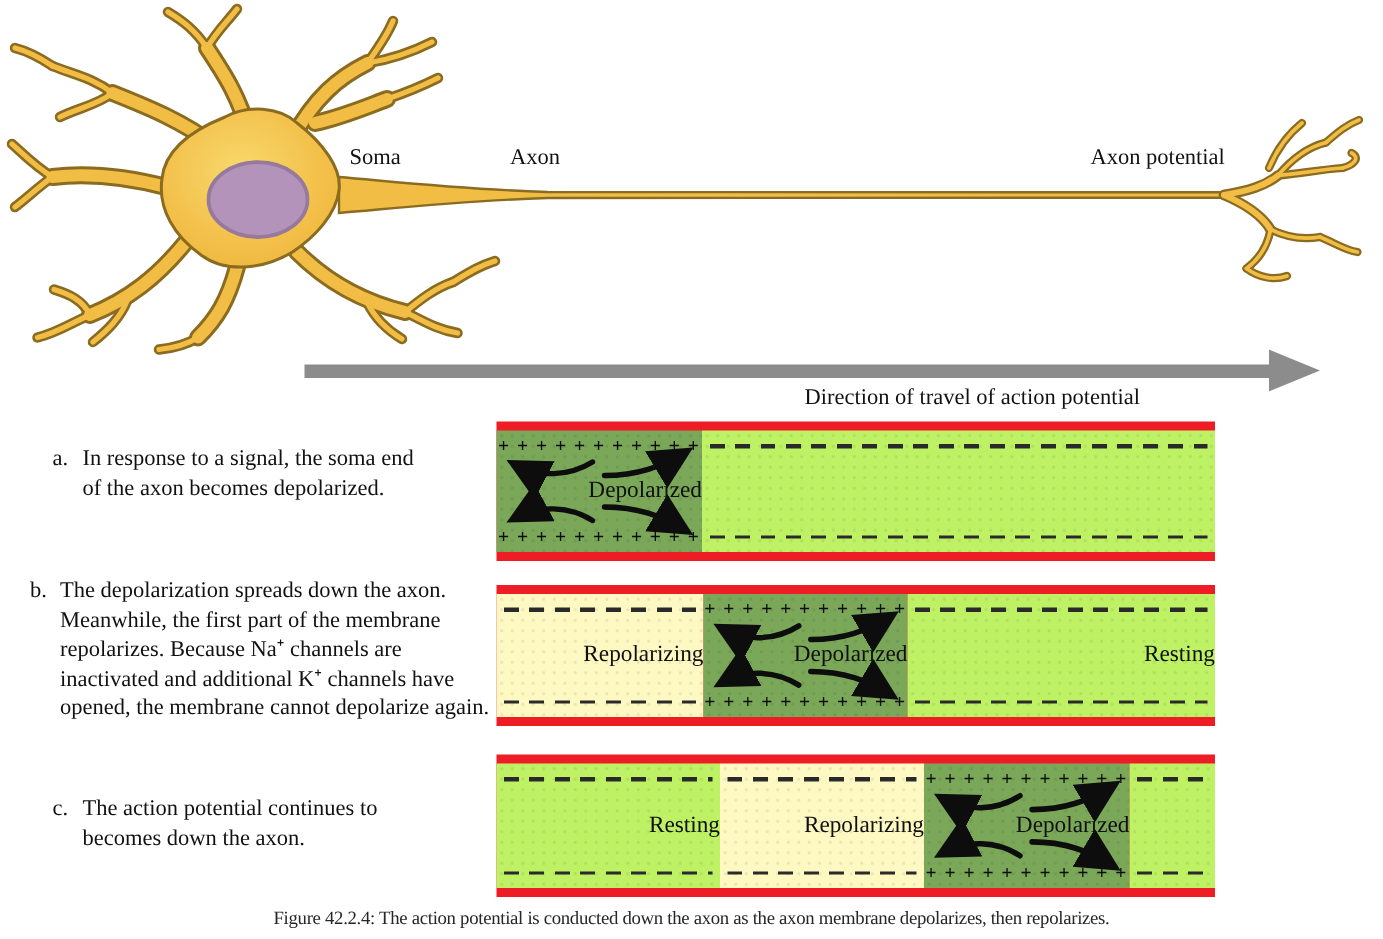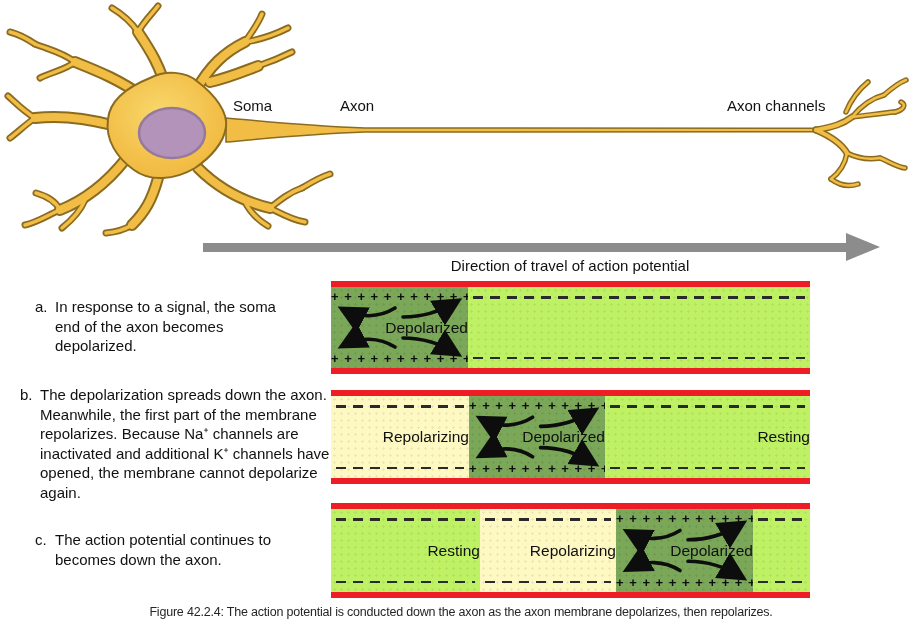--- a/index.html
+++ b/index.html
@@ -1,30 +1,30 @@
 <!DOCTYPE html>
 <html><head>
 <meta charset="utf-8">
 <style>
   html,body{margin:0;padding:0;background:#fff;}
   #page{position:relative;width:922px;height:626px;background:#fff;overflow:hidden;
-        font-family:Liberation Sans, sans-serif;color:#1a1a1a;}
+        font-family:Liberation Serif, serif;color:#1a1a1a;}
 
   
   #neuron-wrap{position:absolute;left:0;top:0;width:922px;height:238px;}
   .neuron-label{position:absolute;font-size:15px;color:#111;white-space:nowrap;}
   #lbl-soma{left:233px;top:97px;}
   #lbl-axon{left:340px;top:97px;}
   #lbl-axon-terminal{left:727px;top:97px;}
 
   
   #dir-shaft{position:absolute;left:203px;top:243px;width:645px;height:9px;background:#8c8c8c;}
   #dir-head{position:absolute;left:846px;top:233px;width:0;height:0;
             border-left:34px solid #8c8c8c;border-top:14px solid transparent;border-bottom:14px solid transparent;}
-  #dir-label{position:absolute;left:380px;top:257px;width:380px;text-align:center;font-size:15px;color:#111;}
+  #dir-label{position:absolute;left:380px;top:257px;width:380px;text-align:right;font-size:15px;color:#111;}
 
   
   .step-text{position:absolute;display:flex;font-size:15px;line-height:19.5px;color:#111;}
   .step-prefix{width:20px;flex:none;}
   #text-a{left:35px;top:297px;width:255px;}
   #text-b{left:20px;top:385px;width:315px;}
   #text-c{left:35px;top:530px;width:265px;}
 
   
   .bar{position:absolute;left:331px;width:479px;background:#ee1c25;}
@@ -177,21 +177,21 @@
       </g>
 
       <path d="M150,78 C165,70 186,71 198,82 C215,95 228,112 226,127
                C224,143 210,158 195,168 C175,180 150,182 134,170
                C117,158 105,140 108,119 C110,99 130,86 150,78 Z" fill="url(#somaGrad)" stroke="#8a6b20" stroke-width="2"></path>
 
       <ellipse cx="172" cy="133" rx="33" ry="25" fill="#b493ba" stroke="#957a9c" stroke-width="2.5"></ellipse>
     </svg>
     <div class="neuron-label" id="lbl-soma">Soma</div>
     <div class="neuron-label" id="lbl-axon">Axon</div>
-    <div class="neuron-label" id="lbl-axon-terminal">Axon channels</div>
+    <div class="neuron-label" id="lbl-axon-terminal">Axon potential</div>
   </div>
 
   <div id="dir-shaft"></div>
   <div id="dir-head"></div>
   <div id="dir-label">Direction of travel of action potential</div>
 
   <div class="step-text" id="text-a">
     <span class="step-prefix">a.</span>
     <span>In response to a signal, the soma end of the axon becomes depolarized.</span>
   </div>

